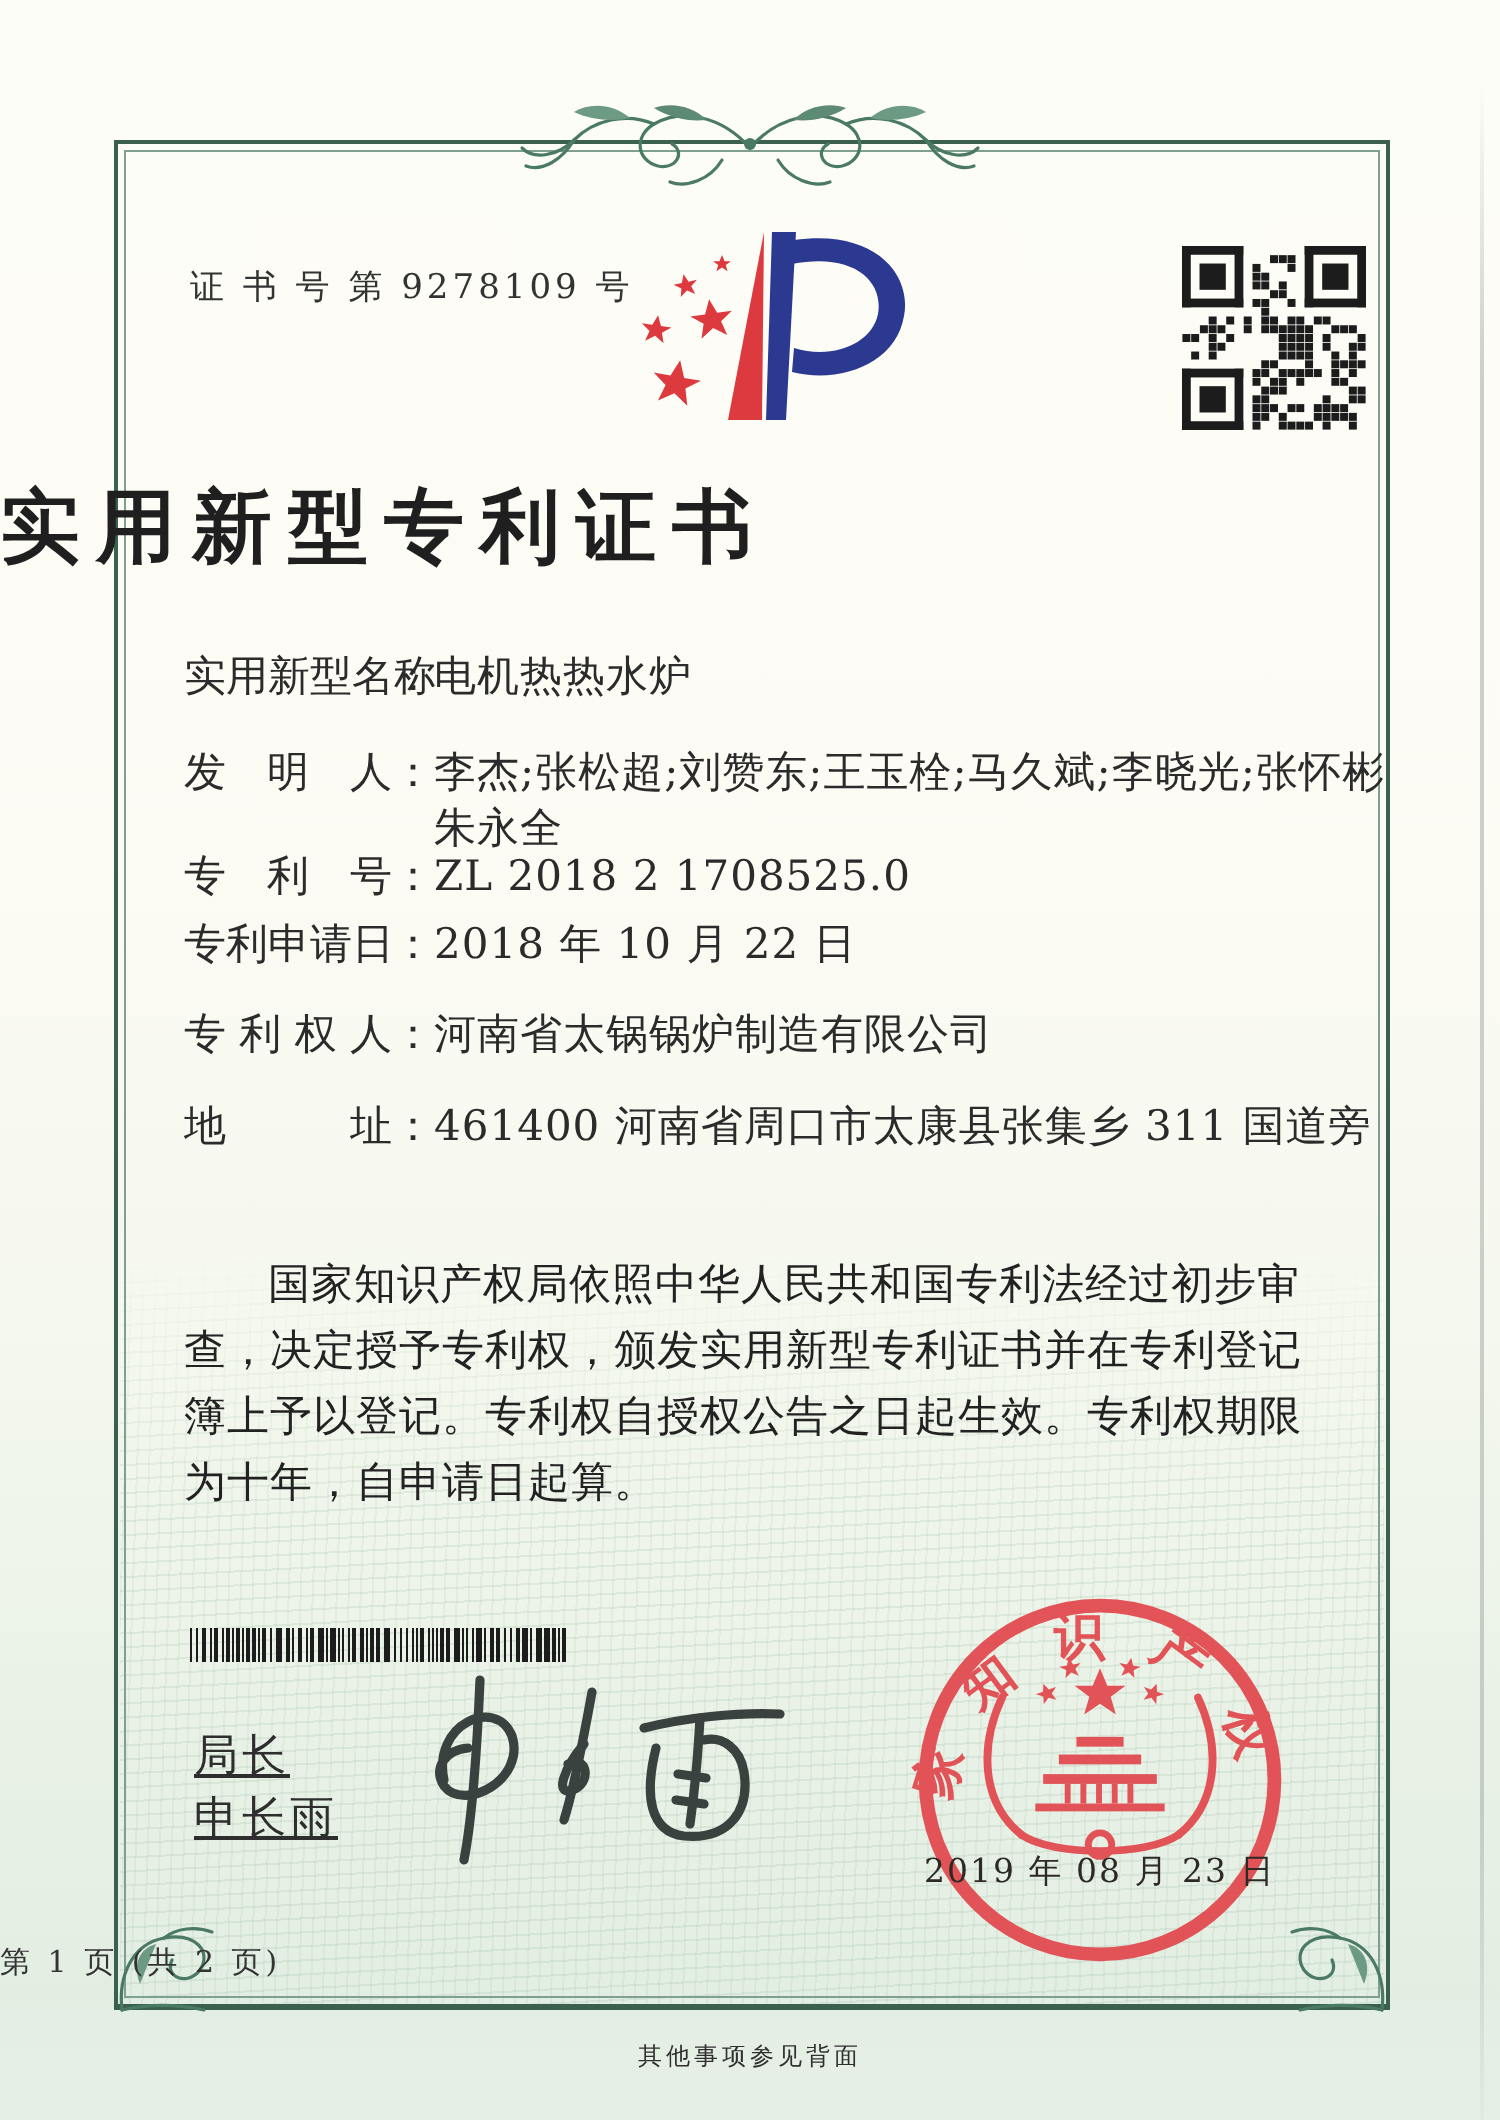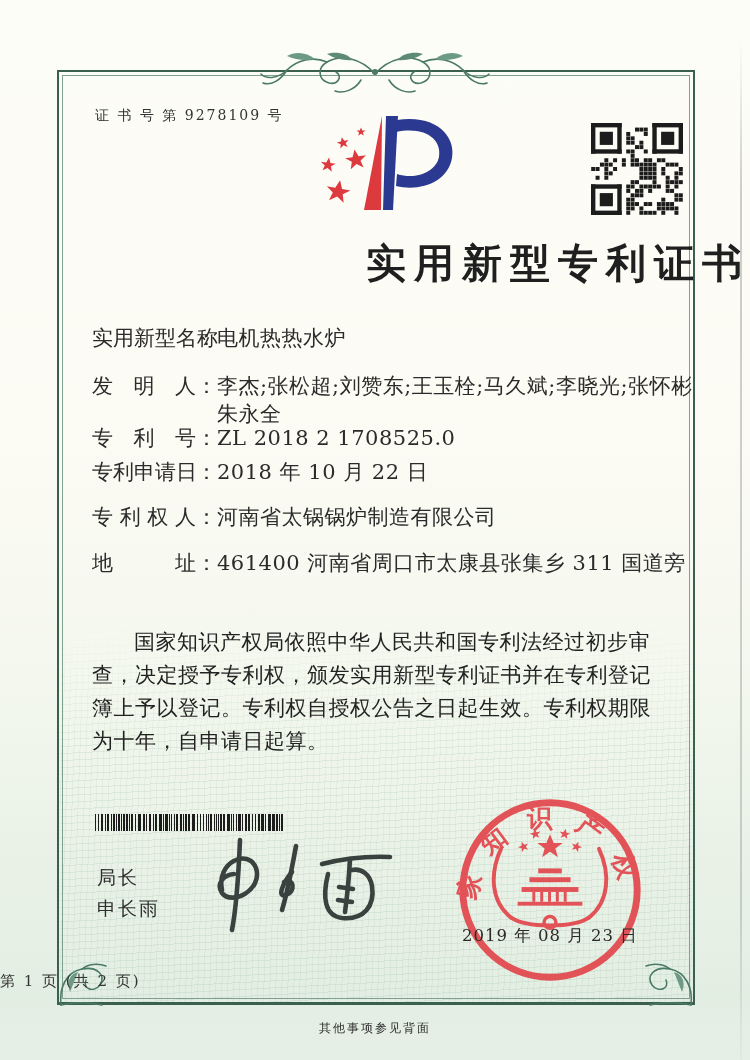--- a/index.html
+++ b/index.html
@@ -20,39 +20,39 @@
       repeating-linear-gradient(92deg, rgba(130,175,145,.10) 0 1px, transparent 1px 6px),
       repeating-linear-gradient(177deg, rgba(130,175,145,.16) 0 1px, transparent 1px 7px);
     -webkit-mask-image:linear-gradient(180deg,transparent 0,#000 34%);
     mask-image:linear-gradient(180deg,transparent 0,#000 34%);
     pointer-events:none;}
   .ornament{position:absolute; pointer-events:none;}
   .orn-top{left:50%; transform:translateX(-50%); top:50px;}
   .orn-bl{left:58px; bottom:52px;}
   .orn-br{right:56px; bottom:52px; transform:scaleX(-1);}
 
-  .cert-no{position:absolute; left:95px; top:107px; font-size:14px; letter-spacing:2px; color:#333;}
+  .cert-no{position:absolute; left:95px; top:132px; font-size:17px; letter-spacing:2px; color:#333;}
   .logo{position:absolute; left:298px; top:110px;}
   .qr{position:absolute; left:591px; top:123px; width:92px; height:92px;}
-  .title{position:absolute; left:0; right:0; top:236px; text-align:right;
+  .title{position:absolute; left:0; right:0; top:236px; text-align:left;
     font-size:40px; font-weight:700; letter-spacing:8px; color:#1f1f1f;}
 
   .frow{position:absolute; left:92px; width:578px; font-size:21px; line-height:26px; white-space:nowrap;}
   .flabel{display:inline-block; width:104px; text-align:justify; text-align-last:justify; vertical-align:top;}
   .colon{display:inline-block; vertical-align:top;}
   .fvalue{display:inline-block; vertical-align:top; letter-spacing:.5px;}
   .fvalue .vline2{margin-top:2px;}
   .grant-group2{display:inline-block; margin-left:4px;}
 
   .body-text{position:absolute; left:92px; top:626px; width:574px; font-size:21px; line-height:33px; color:#222;}
   .body-text p{margin:0; text-indent:2em; letter-spacing:.5px;}
 
   .barcode{position:absolute; left:95px; top:814px; width:190px; height:17px;}
   .signer{position:absolute; left:97px; top:862px; font-family:"Liberation Sans","DejaVu Sans",sans-serif;
-    font-size:19px; line-height:31px; color:#2e2e2e; letter-spacing:2px;}
+    font-size:22px; line-height:31px; color:#2e2e2e; letter-spacing:2px;text-decoration:underline;}
   .signature{position:absolute; left:192px; top:832px;}
   .seal{position:absolute; left:452px; top:792px; opacity:.93;}
   .seal-date{position:absolute; left:462px; top:925px; font-size:16.5px; letter-spacing:1px;
     color:#2d2a26; white-space:nowrap; z-index:5;}
   .page-num{position:absolute; left:0; right:0; top:972px; font-size:15px; letter-spacing:2px; color:#333;}
   .back-note{position:absolute; left:0; right:0; top:1020px; text-align:center; font-size:12px; letter-spacing:2px; color:#2f2f2f;}
 </style>
 </head>
 <body>
 

